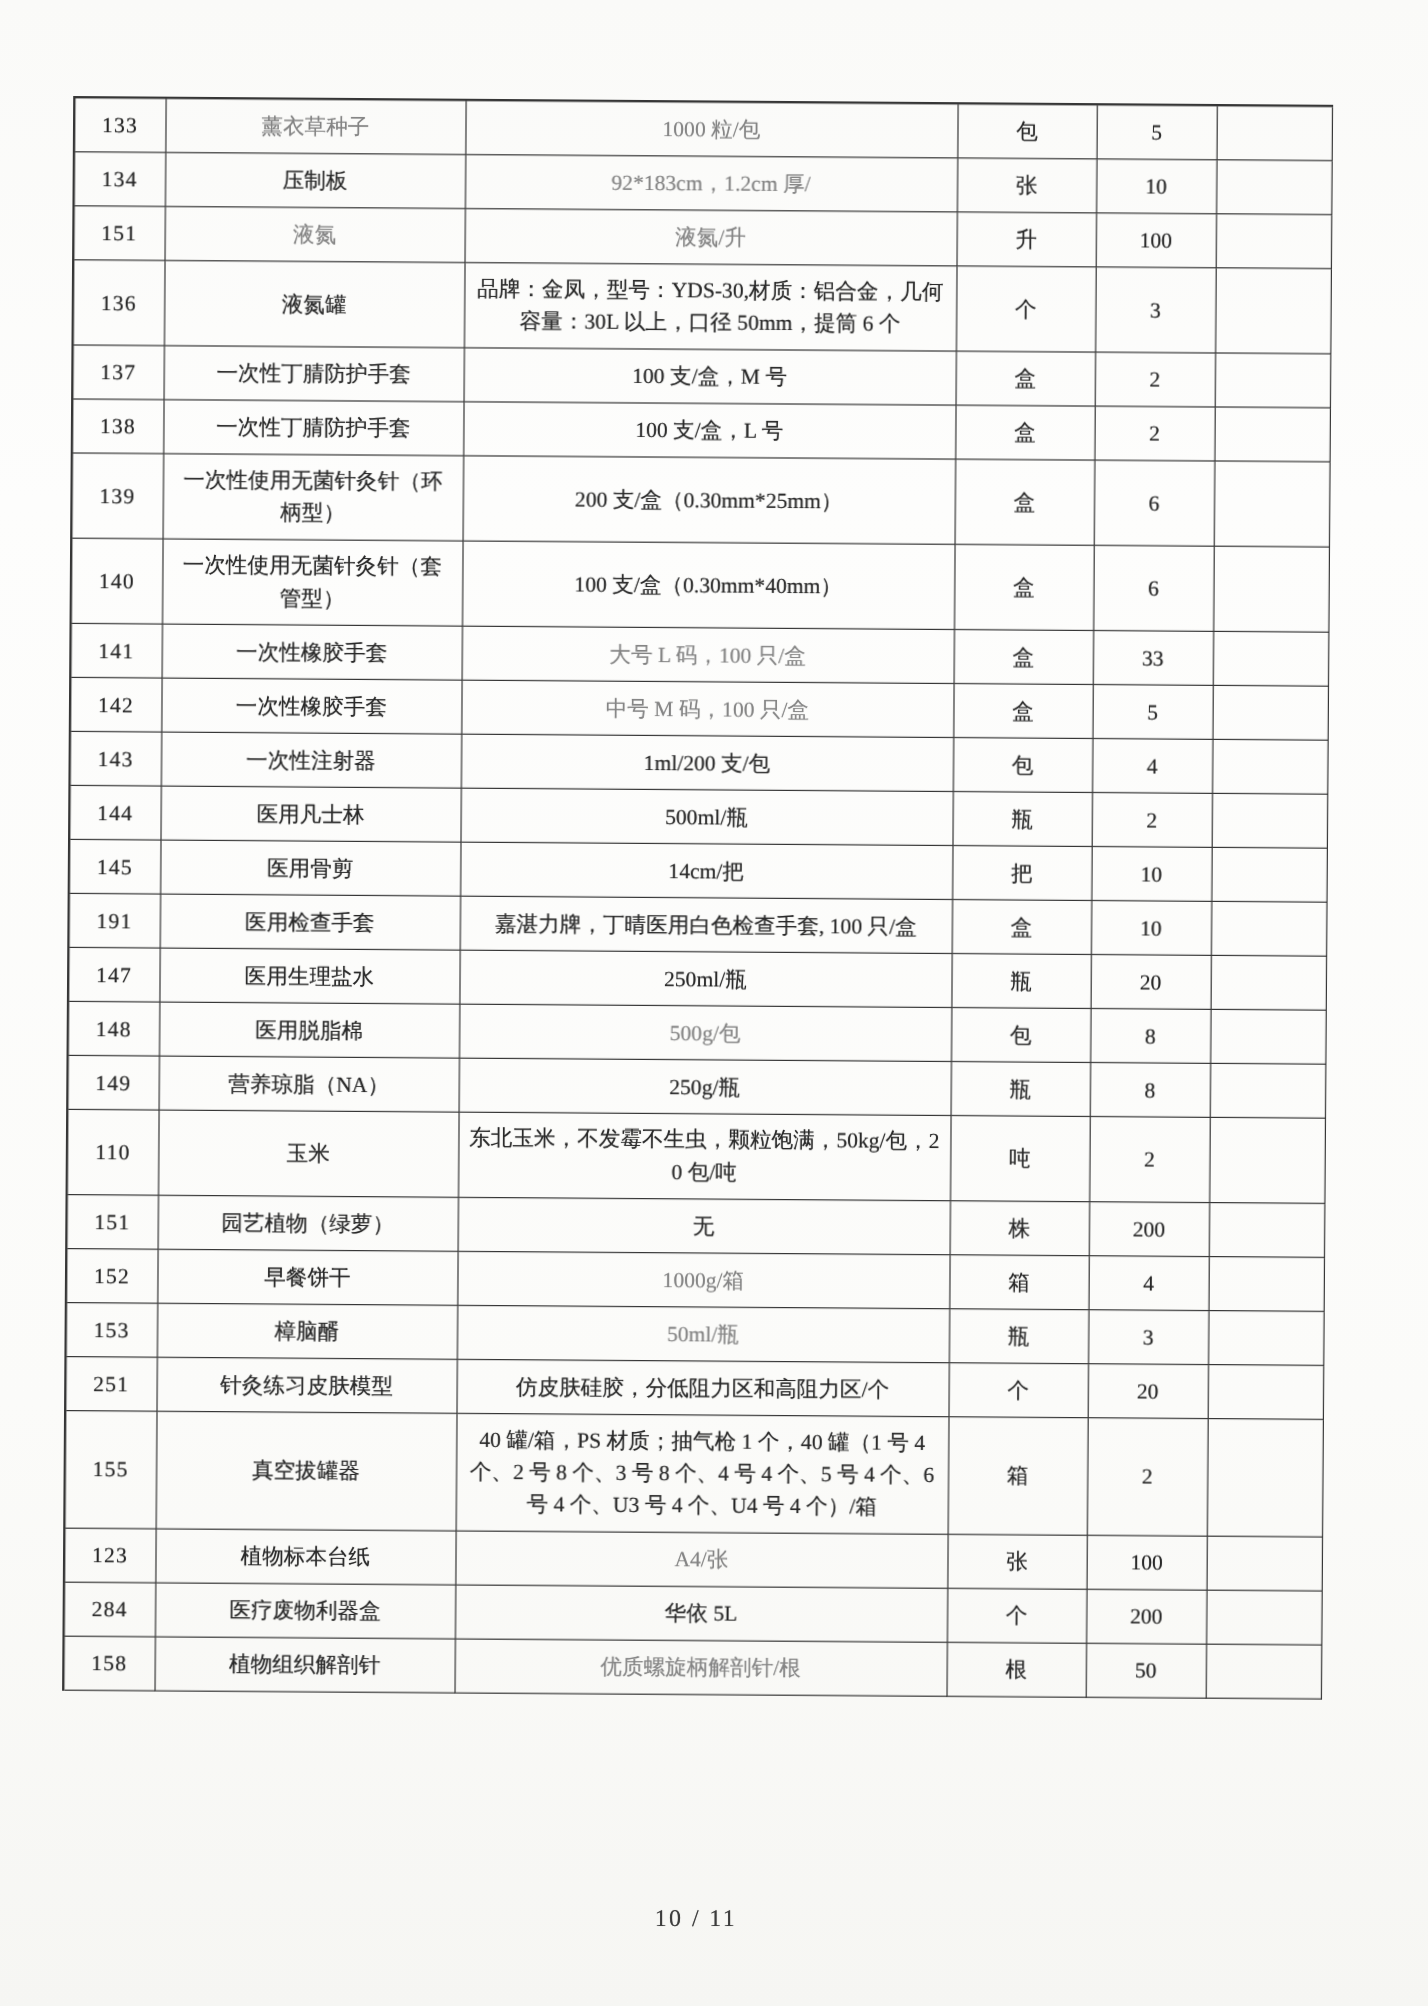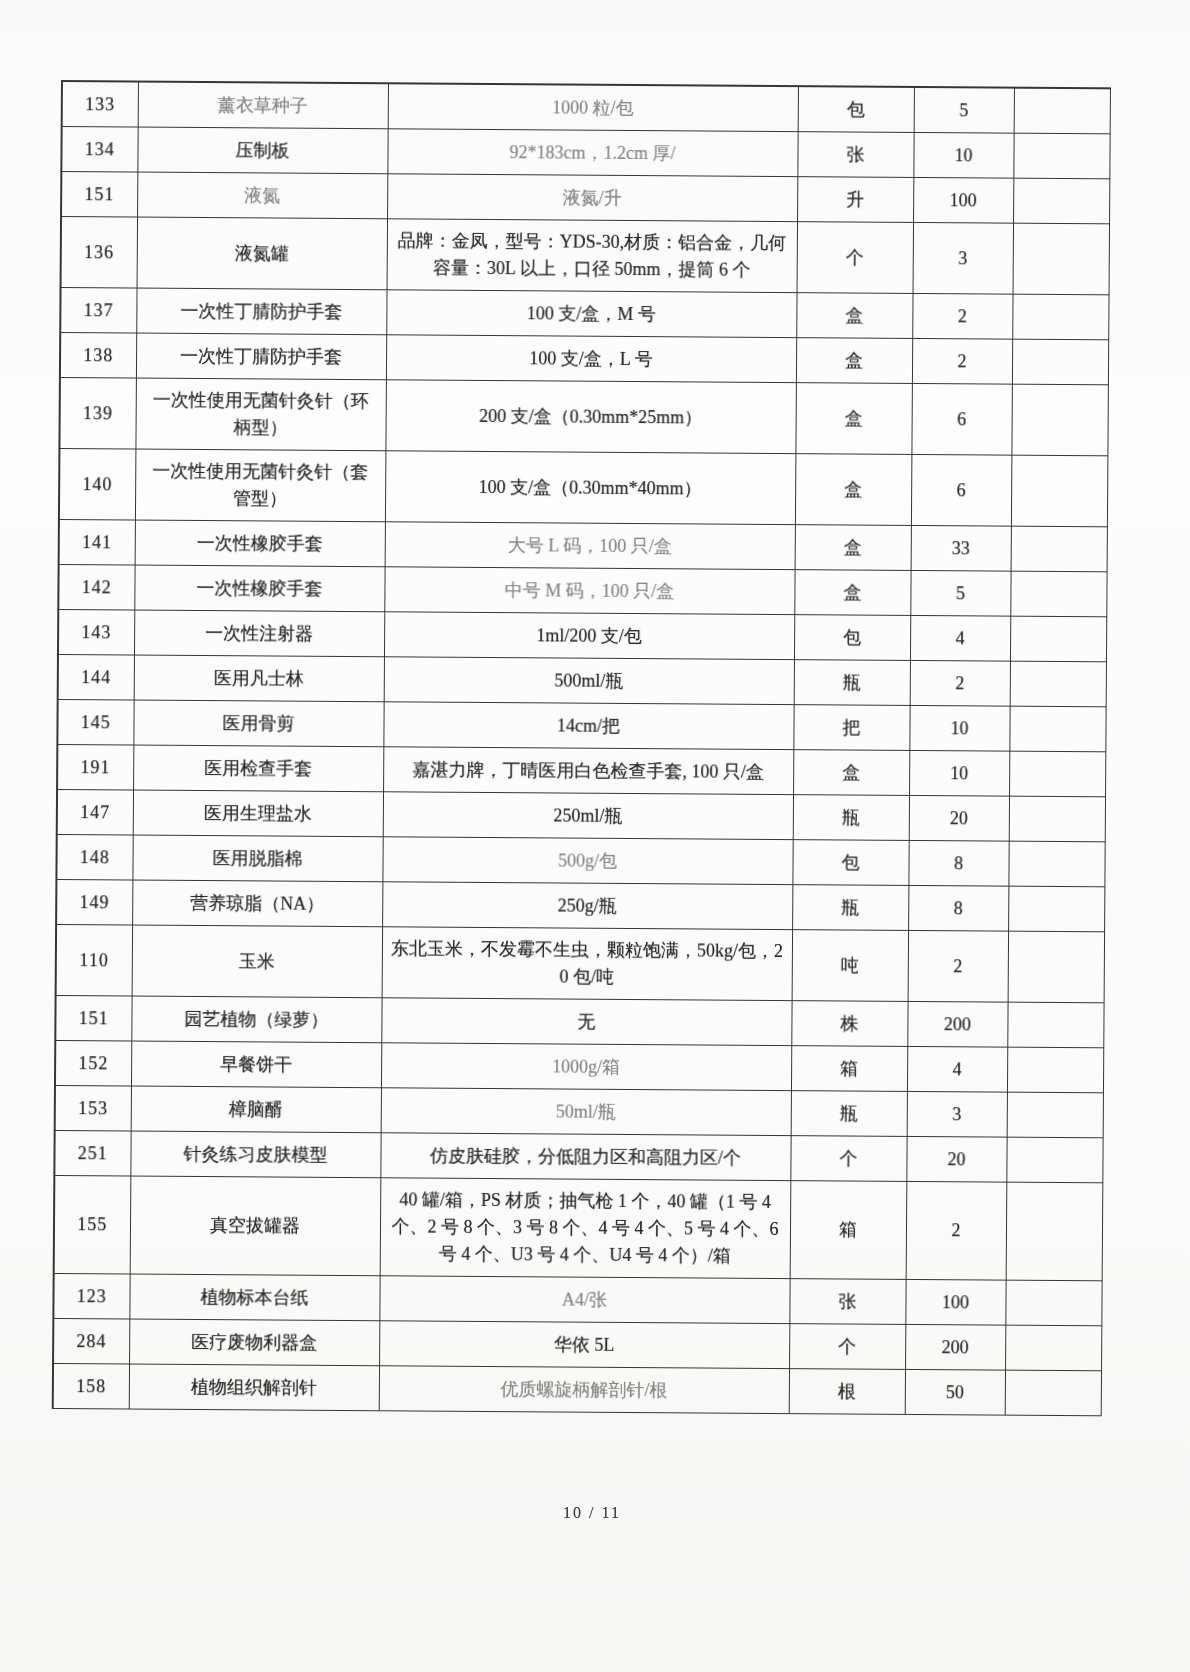--- a/index.html
+++ b/index.html
@@ -54,29 +54,28 @@
   tr:nth-child(16) .c-spec,
   tr:nth-child(20) .c-spec, tr:nth-child(21) .c-spec,
   tr:nth-child(24) .c-spec,
   tr:nth-child(26) .c-spec {
     color: #848484;
     text-shadow: 0 0 0.6px rgba(120,120,120,0.5);
   }
 
   .page-footer {
     position: absolute;
-    top: 1504px;
+    top: 1588px;
     left: 0;
     width: 1160px;
     text-align: center;
-    font-size: 16px;
+    font-size: 20px;
     letter-spacing: 2px;
     color: #3d3d3d;
     text-shadow: 0 0 0.6px rgba(40,40,40,0.5);
-    padding-left: 12px;
   }
 </style>
 </head>
 <body>
 
 <div class="sheet">
 
   <table class="supply">
     <colgroup>
       <col style="width:76px">

